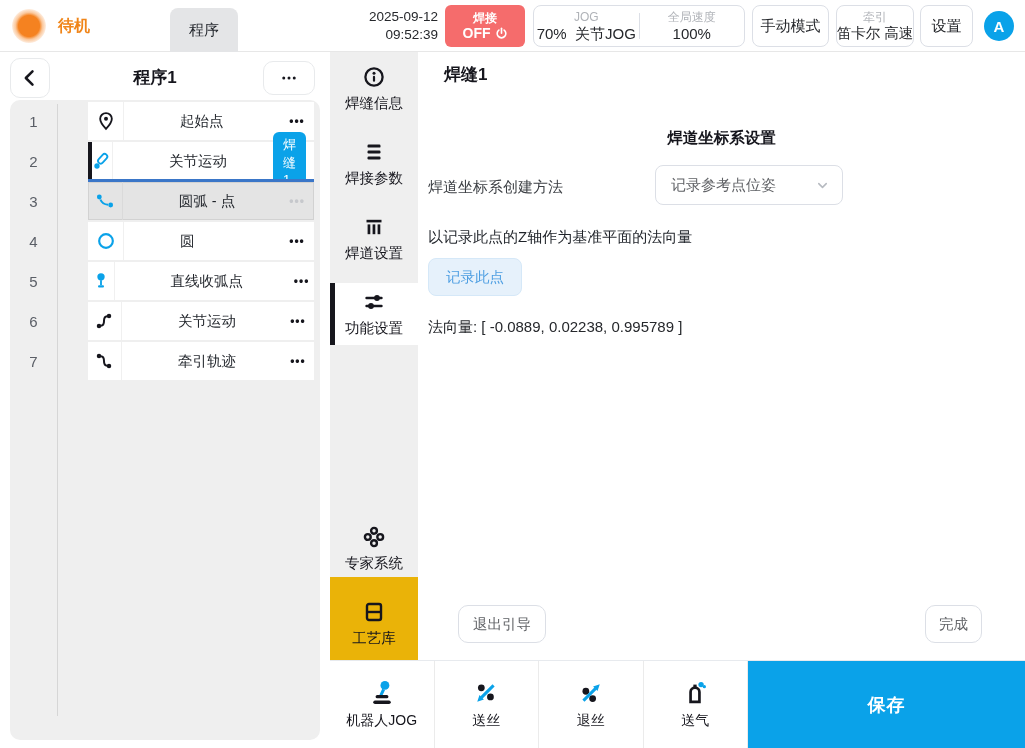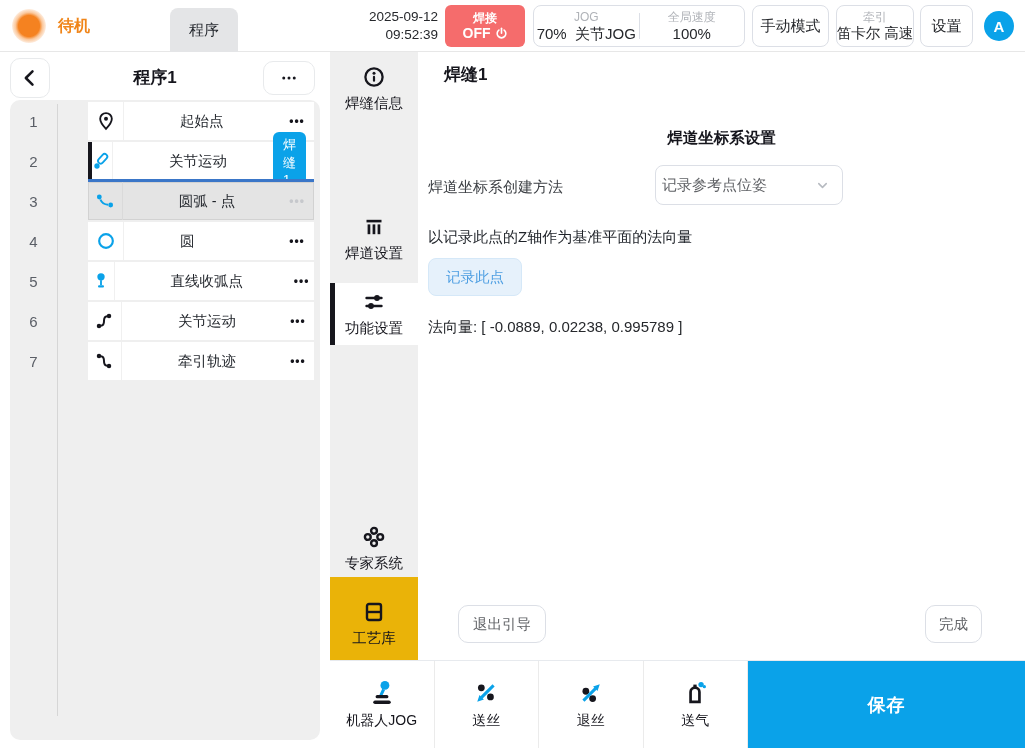--- a/index.html
+++ b/index.html
@@ -63,21 +63,21 @@
   .nav-item .nav-label { font-size:14.5px; color:#16161d; }
   .nav-active { background:#fff; }
   .nav-active .bar { position:absolute; left:0; top:0; width:5px; height:62px; background:#16161d; }
 
   
   .main { position:absolute; left:418px; top:52px; width:607px; height:608px; background:#fff; }
   .main-title { position:absolute; left:26px; top:11px; font-size:17px; font-weight:bold; color:#16161d; }
   .section-title { position:absolute; left:0; top:76px; width:100%; text-align:center; font-size:15.5px; font-weight:bold; color:#16161d; }
   .method-label { position:absolute; left:10px; top:126px; font-size:15px; color:#3d4045; }
   .select { position:absolute; left:237px; top:113px; width:188px; height:40px; border:1px solid #dcdfe6; border-radius:8px;
-            background:#fff; display:flex; align-items:center; padding:0 12px 0 6px; cursor:pointer; }
+            background:#fff; display:flex; align-items:center; padding:0 12px 0 15px; cursor:pointer; }
   .select .select-value { flex:1; font-size:15px; color:#606266; }
   .hint { position:absolute; left:10px; top:176px; font-size:15px; color:#1f2329; }
   .record-btn { position:absolute; left:10px; top:206px; height:38px; padding:0 17px; background:#e6f1fb; border:1px solid #d5e8f8;
                 border-radius:8px; font-size:14.5px; color:#4d9ee2; cursor:pointer; font-family:inherit; }
   .vector-text { position:absolute; left:10px; top:266px; font-size:15px; color:#26282c; }
   .ghost-btn { position:absolute; top:553px; height:38px; background:#fff; border:1px solid #dcdfe6; border-radius:10px;
                font-size:14.5px; color:#606266; cursor:pointer; font-family:inherit; }
   .exit-btn { left:40px; width:88px; }
   .done-btn { left:507px; width:57px; }
 
@@ -248,20 +248,28 @@
 
   <nav class="sidebar">
     <div class="nav-item" style="top:6px">
       <svg viewBox="0 0 24 24" width="24" height="24">
           <circle cx="12" cy="12" r="8.6" fill="none" stroke="#16161d" stroke-width="2.3"></circle>
           <circle cx="12" cy="8.2" r="1.5" fill="#16161d"></circle>
           <rect x="10.9" y="10.8" width="2.2" height="6" rx="1.1" fill="#16161d"></rect>
         </svg>
       <span class="nav-label">焊缝信息</span>
     </div>
+    <div class="nav-item" style="top:81px">
+      <svg viewBox="0 0 24 24" width="24" height="24">
+          <rect x="5.5" y="4.6" width="13" height="3" rx="1.2" fill="#16161d"></rect>
+          <rect x="5.5" y="10.5" width="13" height="3" rx="1.2" fill="#16161d"></rect>
+          <rect x="5.5" y="16.4" width="13" height="3" rx="1.2" fill="#16161d"></rect>
+        </svg>
+      <span class="nav-label">焊接参数</span>
+    </div>
     <div class="nav-item" style="top:156px">
       <svg viewBox="0 0 24 24" width="24" height="24">
           <rect x="4.5" y="4.8" width="15" height="2.6" fill="#16161d"></rect>
           <rect x="5.6" y="9.4" width="2.7" height="9.8" fill="#16161d"></rect>
           <rect x="10.6" y="9.4" width="2.7" height="9.8" fill="#16161d"></rect>
           <rect x="15.6" y="9.4" width="2.7" height="9.8" fill="#16161d"></rect>
         </svg>
       <span class="nav-label">焊道设置</span>
     </div>
     <div class="nav-item nav-active" style="top:231px">

